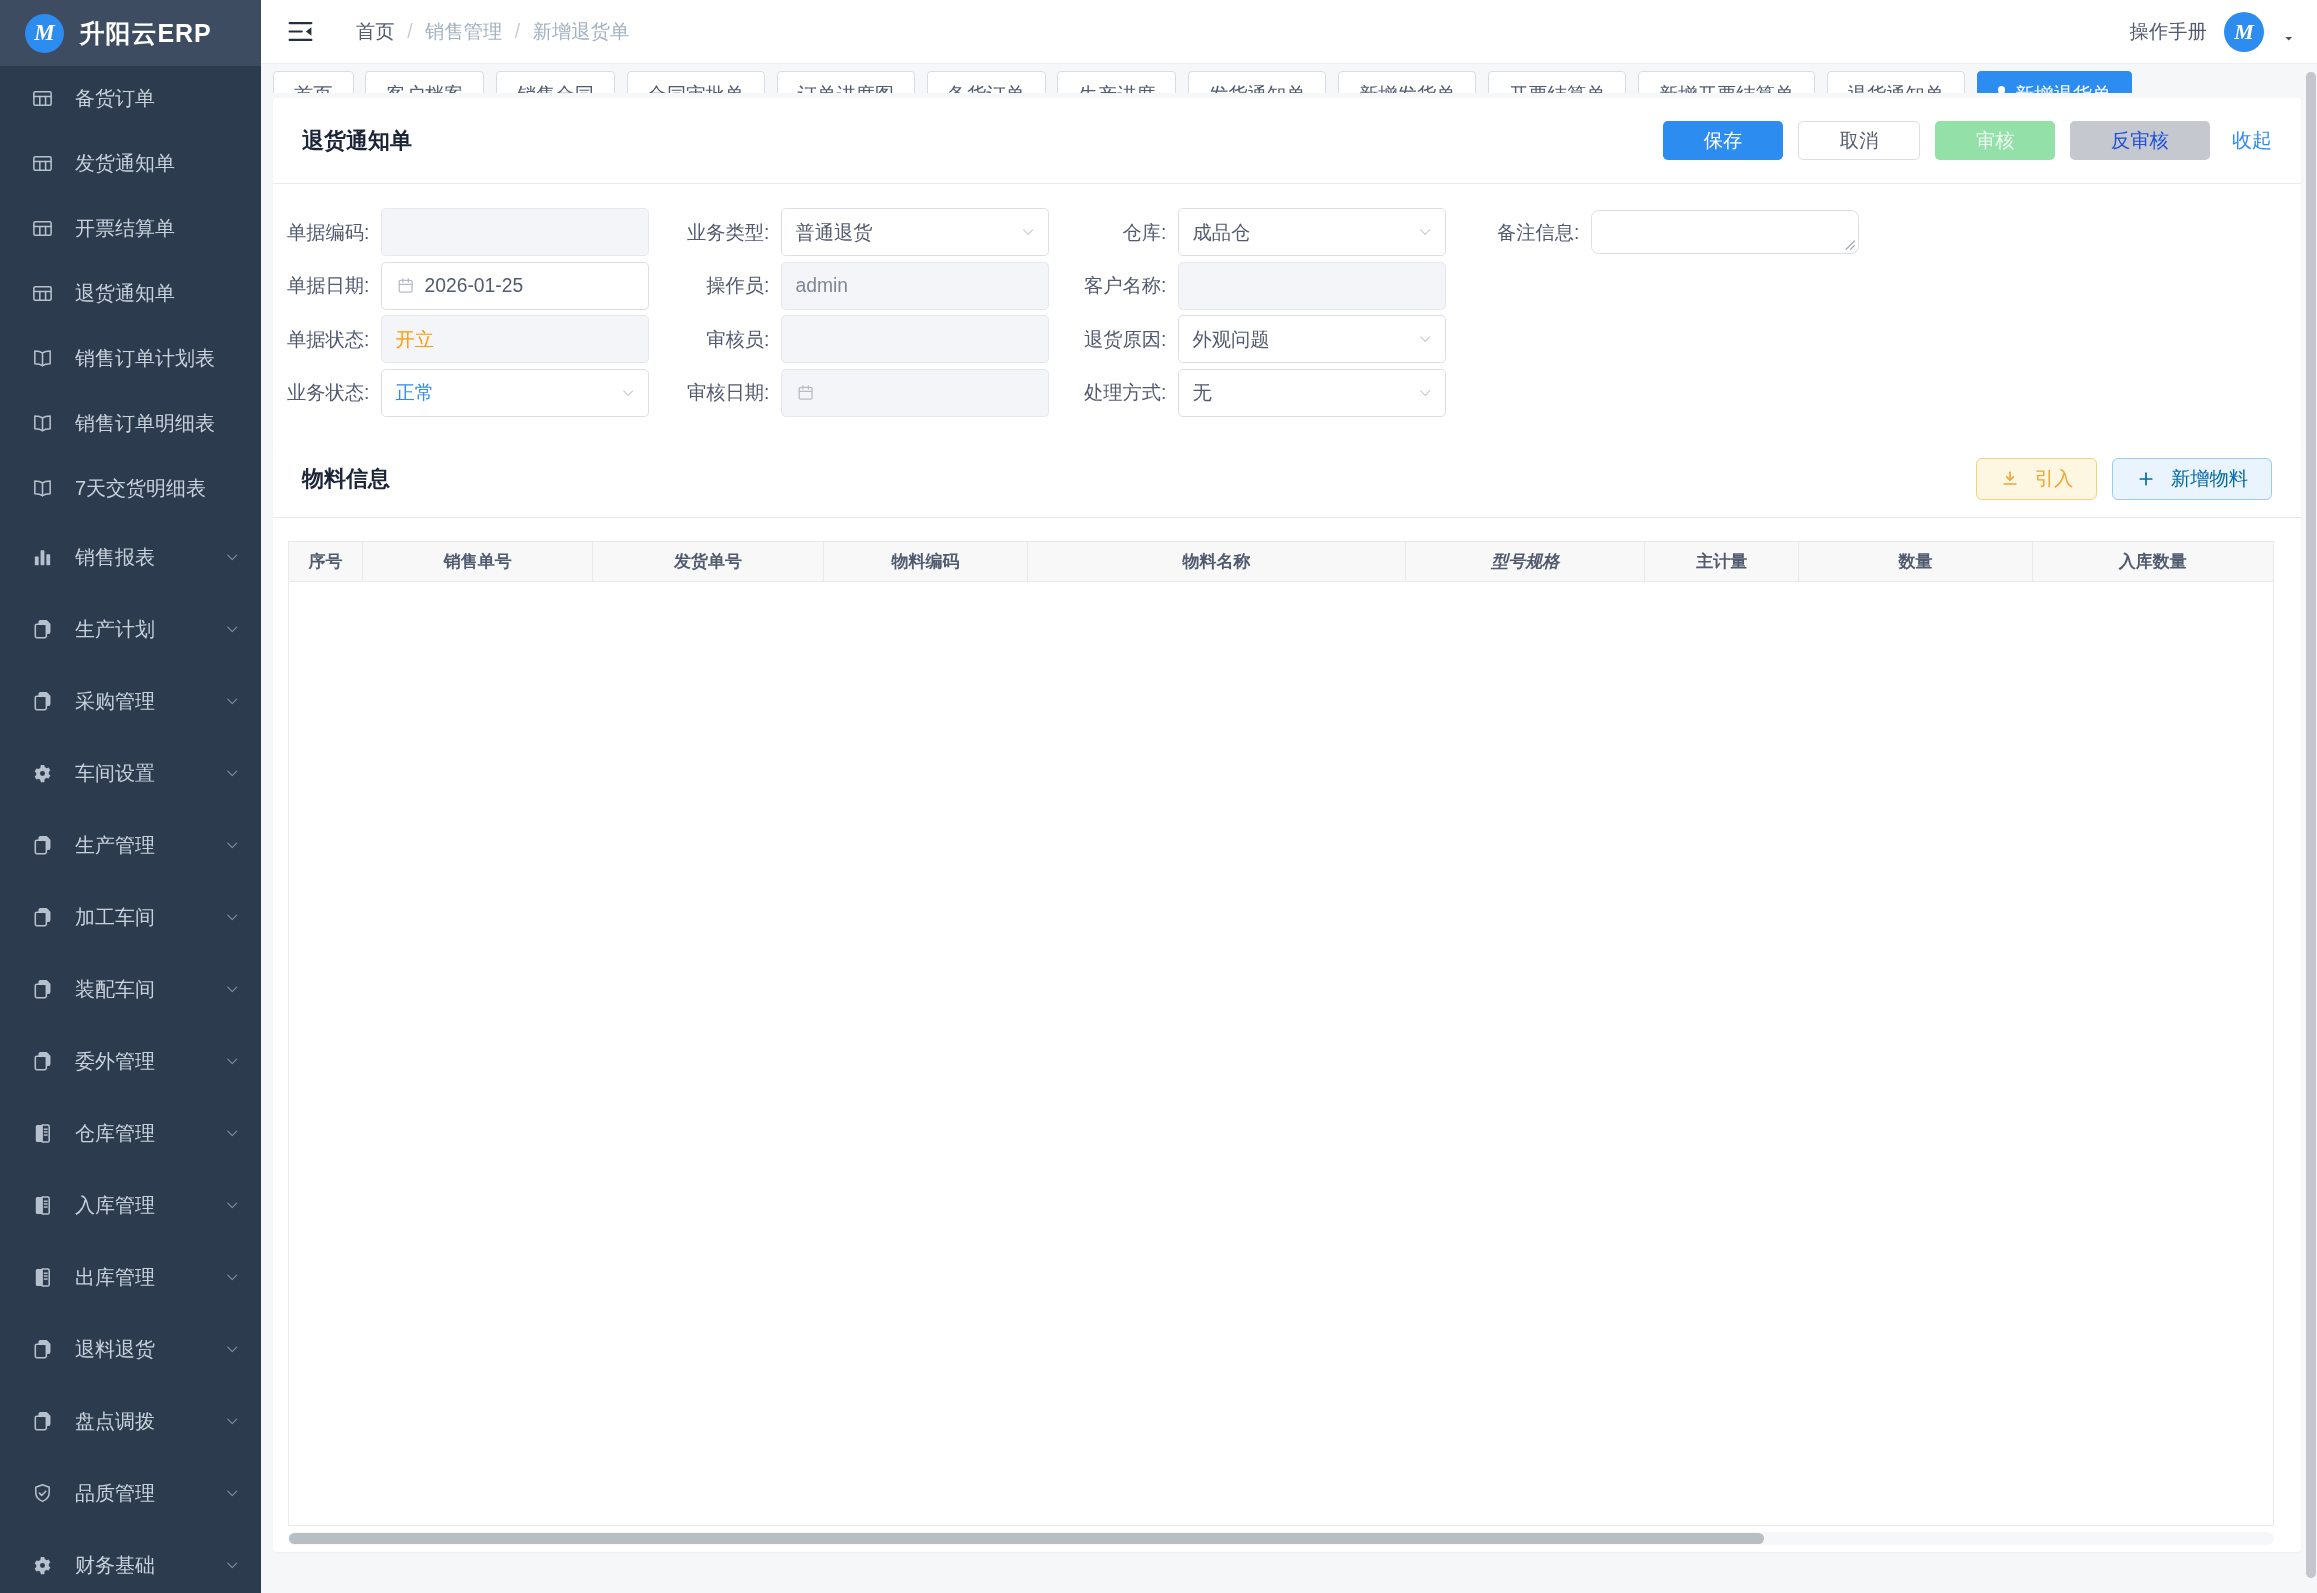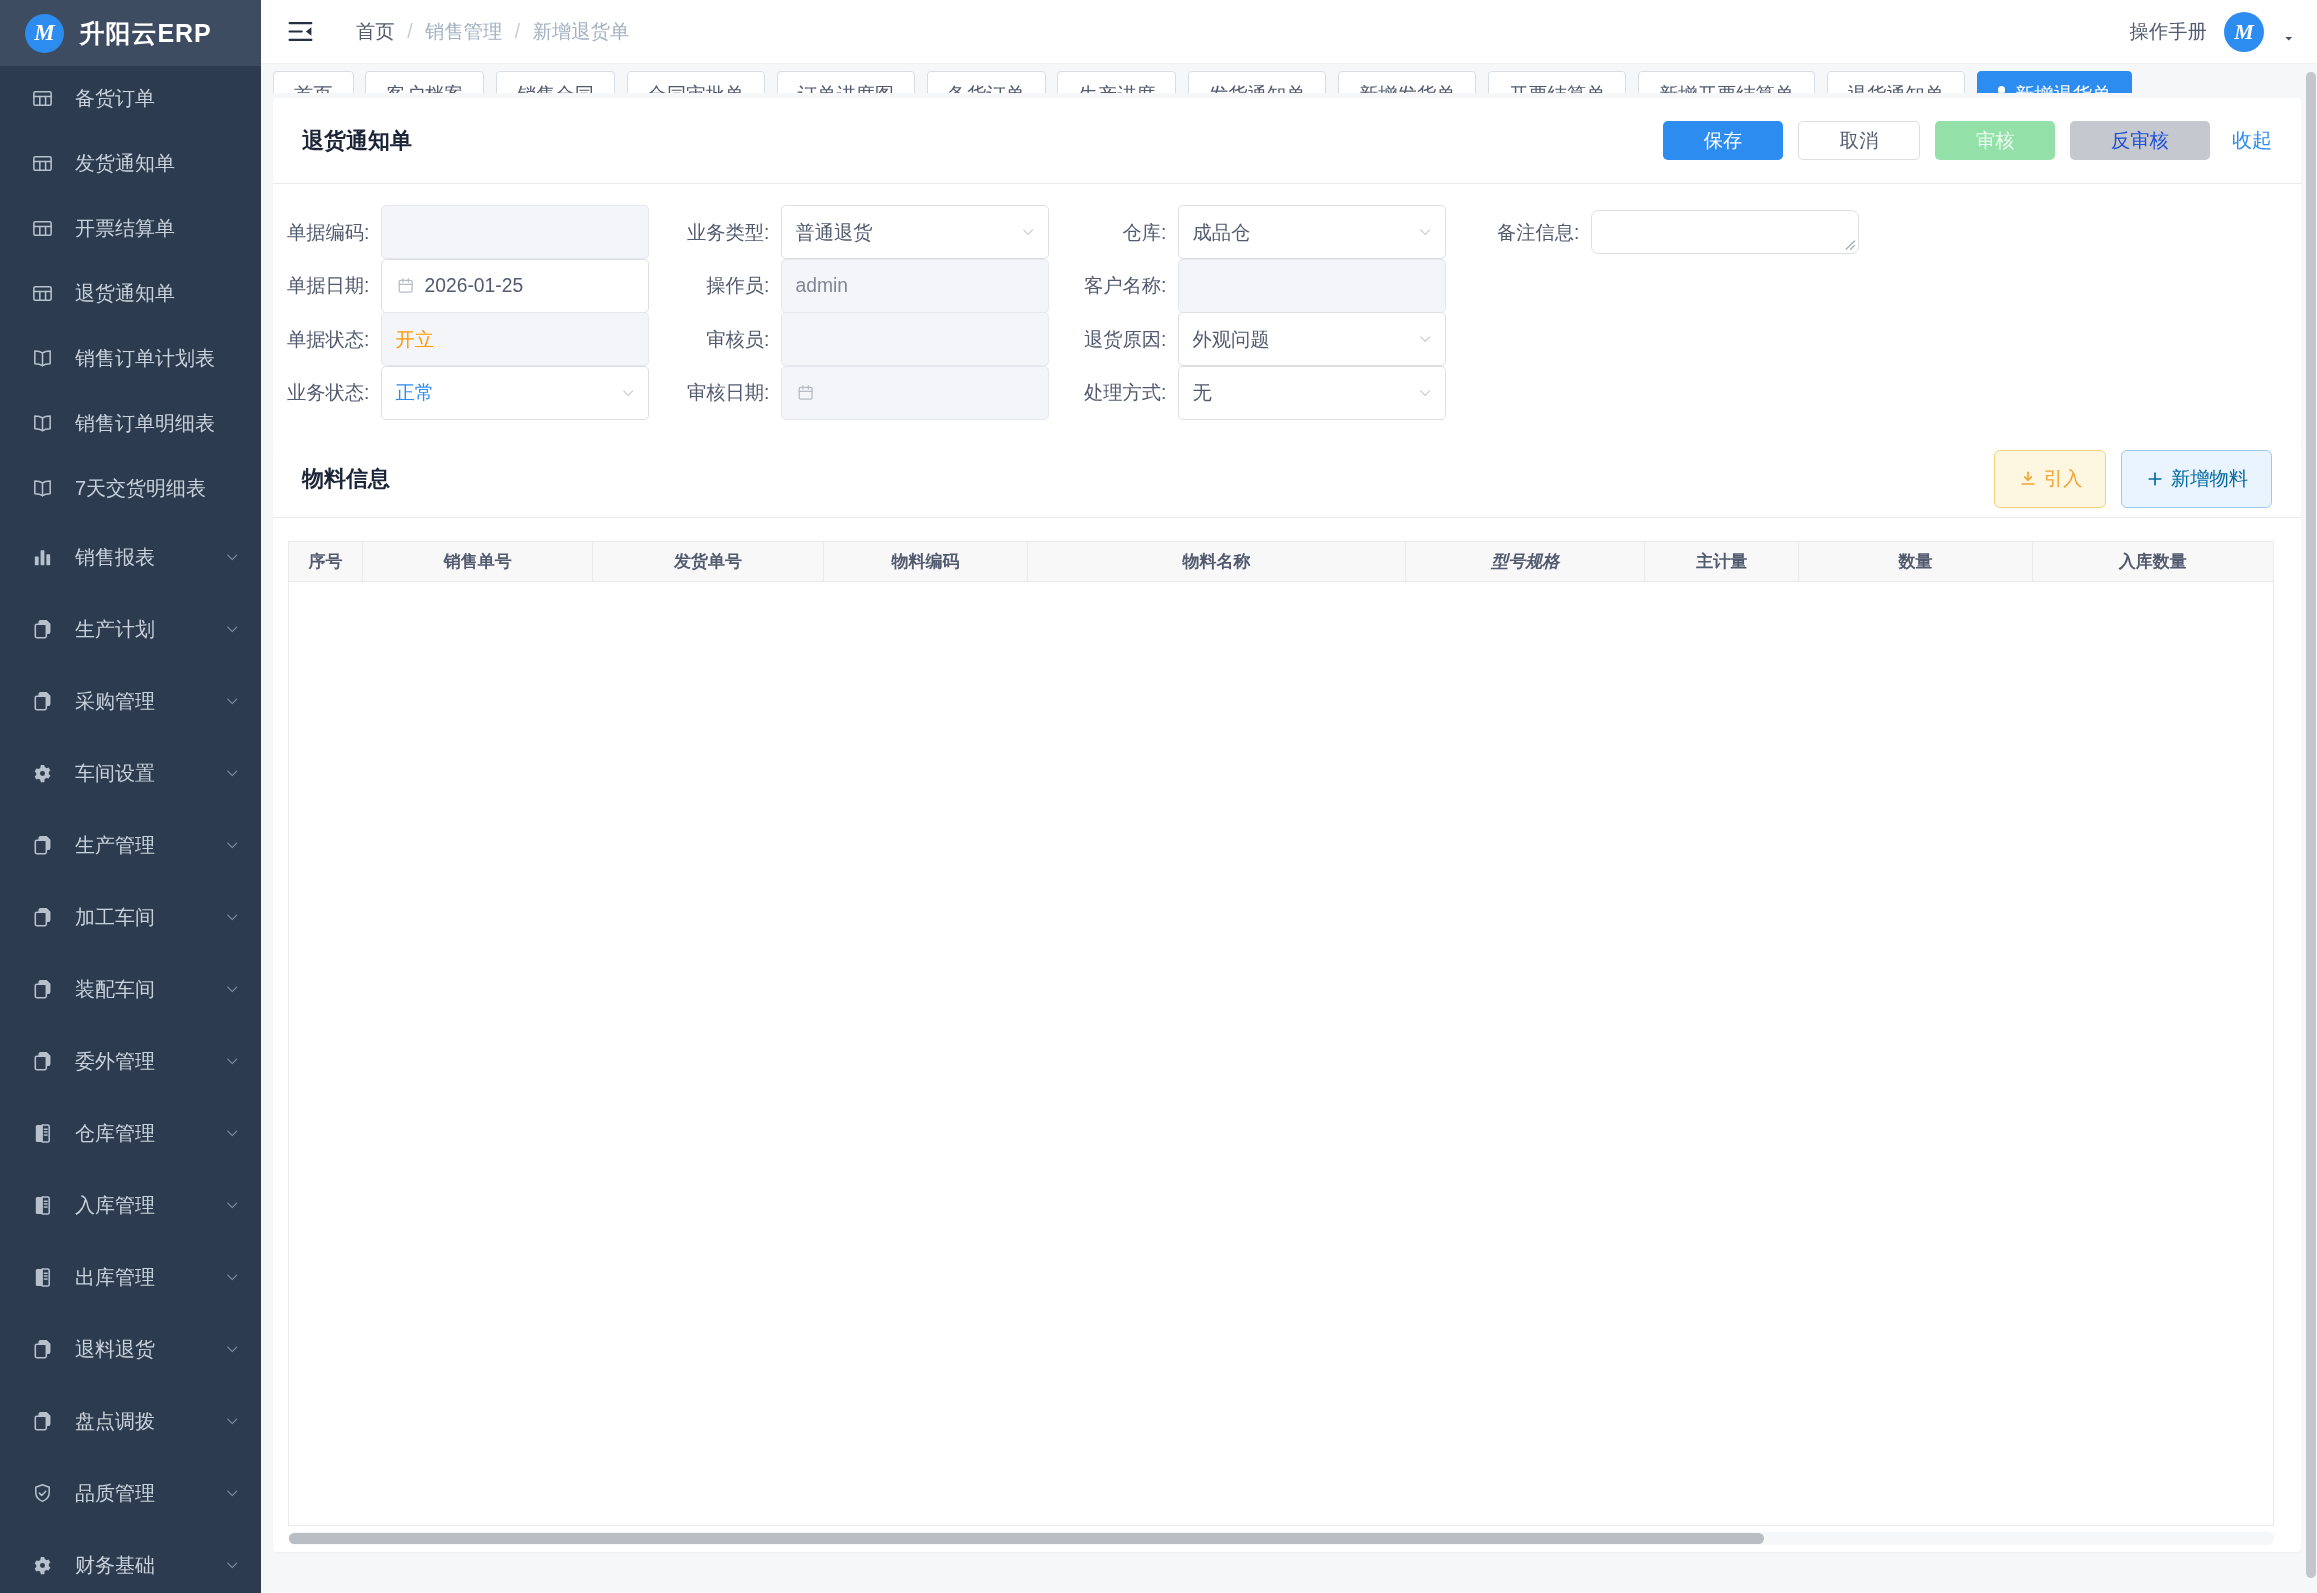--- a/index.html
+++ b/index.html
@@ -57,33 +57,33 @@
   .btn-save{background:#2d8cf0;color:#fff;}
   .btn-cancel{background:#fff;color:#515a6e;border:1px solid #dcdee2;}
   .btn-audit{background:#93e0a9;color:#f0fbf3;cursor:not-allowed;}
   .btn-unaudit{background:#c5c8ce;color:#1d4ed8;cursor:not-allowed;}
   .collapse-link{color:#2d8cf0;font-size:20px;margin-left:7.7px;cursor:pointer;text-decoration:none;}
 
   
   .form-grid{display:grid;grid-template-columns:108px 268px 132px 268px 129px 268px 145px 268px;
     grid-auto-rows:42px;row-gap:11.6px;align-items:center;padding-top:27px;}
   .flabel{font-size:19.3px;color:#515a6e;text-align:right;padding-right:11.6px;white-space:nowrap;}
-  .ctrl{position:relative;height:54px;border-radius:4.8px;font-size:19.3px;display:flex;align-items:center;
+  .ctrl{position:relative;height:48px;border-radius:4.8px;font-size:19.3px;display:flex;align-items:center;
     padding:0 13.5px;border:1px solid #dcdee2;background:#fff;color:#515a6e;box-sizing:border-box;}
   .ctrl.dis{background:#f3f5f8;border-color:#e4e7ed;color:#808695;}
   .ctrl .chev{position:absolute;right:11.6px;top:50%;transform:translateY(-50%);color:#c5c8ce;display:flex;}
   .ctrl .chev svg{width:16.4px;height:16.4px;}
   .ctrl .cal{color:#b6bcc6;display:flex;margin-right:9.7px;}
   .ctrl .cal svg{width:19.3px;height:19.3px;}
   .ctrl.tarea{height:44px;align-items:flex-start;padding-top:7.7px;border-radius:7.7px;}
   .resize-handle{position:absolute;right:2.9px;bottom:2.9px;color:#9aa0a8;display:flex;}
   .resize-handle svg{width:12.6px;height:12.6px;}
 
   
-  .btn2{height:58px;padding:12px 23px;border-radius:5.8px;font-size:19.3px;display:flex;align-items:center;gap:6px;cursor:pointer;font-family:inherit;}
+  .btn2{height:42px;padding:12px 23px;border-radius:5.8px;font-size:19.3px;display:flex;align-items:center;gap:15px;cursor:pointer;font-family:inherit;}
   .btn-import{background:#fdf6e1;border:1px solid #f2d07c;color:#f0a431;}
   .btn-add{background:#e9f4fe;border:1px solid #9cc9f2;color:#0369a1;text-align:right;}
   .bicon{display:flex;}
   .bicon svg{width:20px;height:20px;}
 
   .mat-body{padding:23px 0 0 14.5px;}
   .tbl-head{display:flex;width:1986px;height:41px;background:#f8f8f9;border:1px solid #e8eaec;box-sizing:border-box;}
   .th{display:flex;align-items:center;justify-content:center;font-size:17px;font-weight:600;color:#515a6e;
     border-right:1px solid #e8eaec;box-sizing:border-box;height:100%;white-space:nowrap;}
   .th:last-child{border-right:none;}

